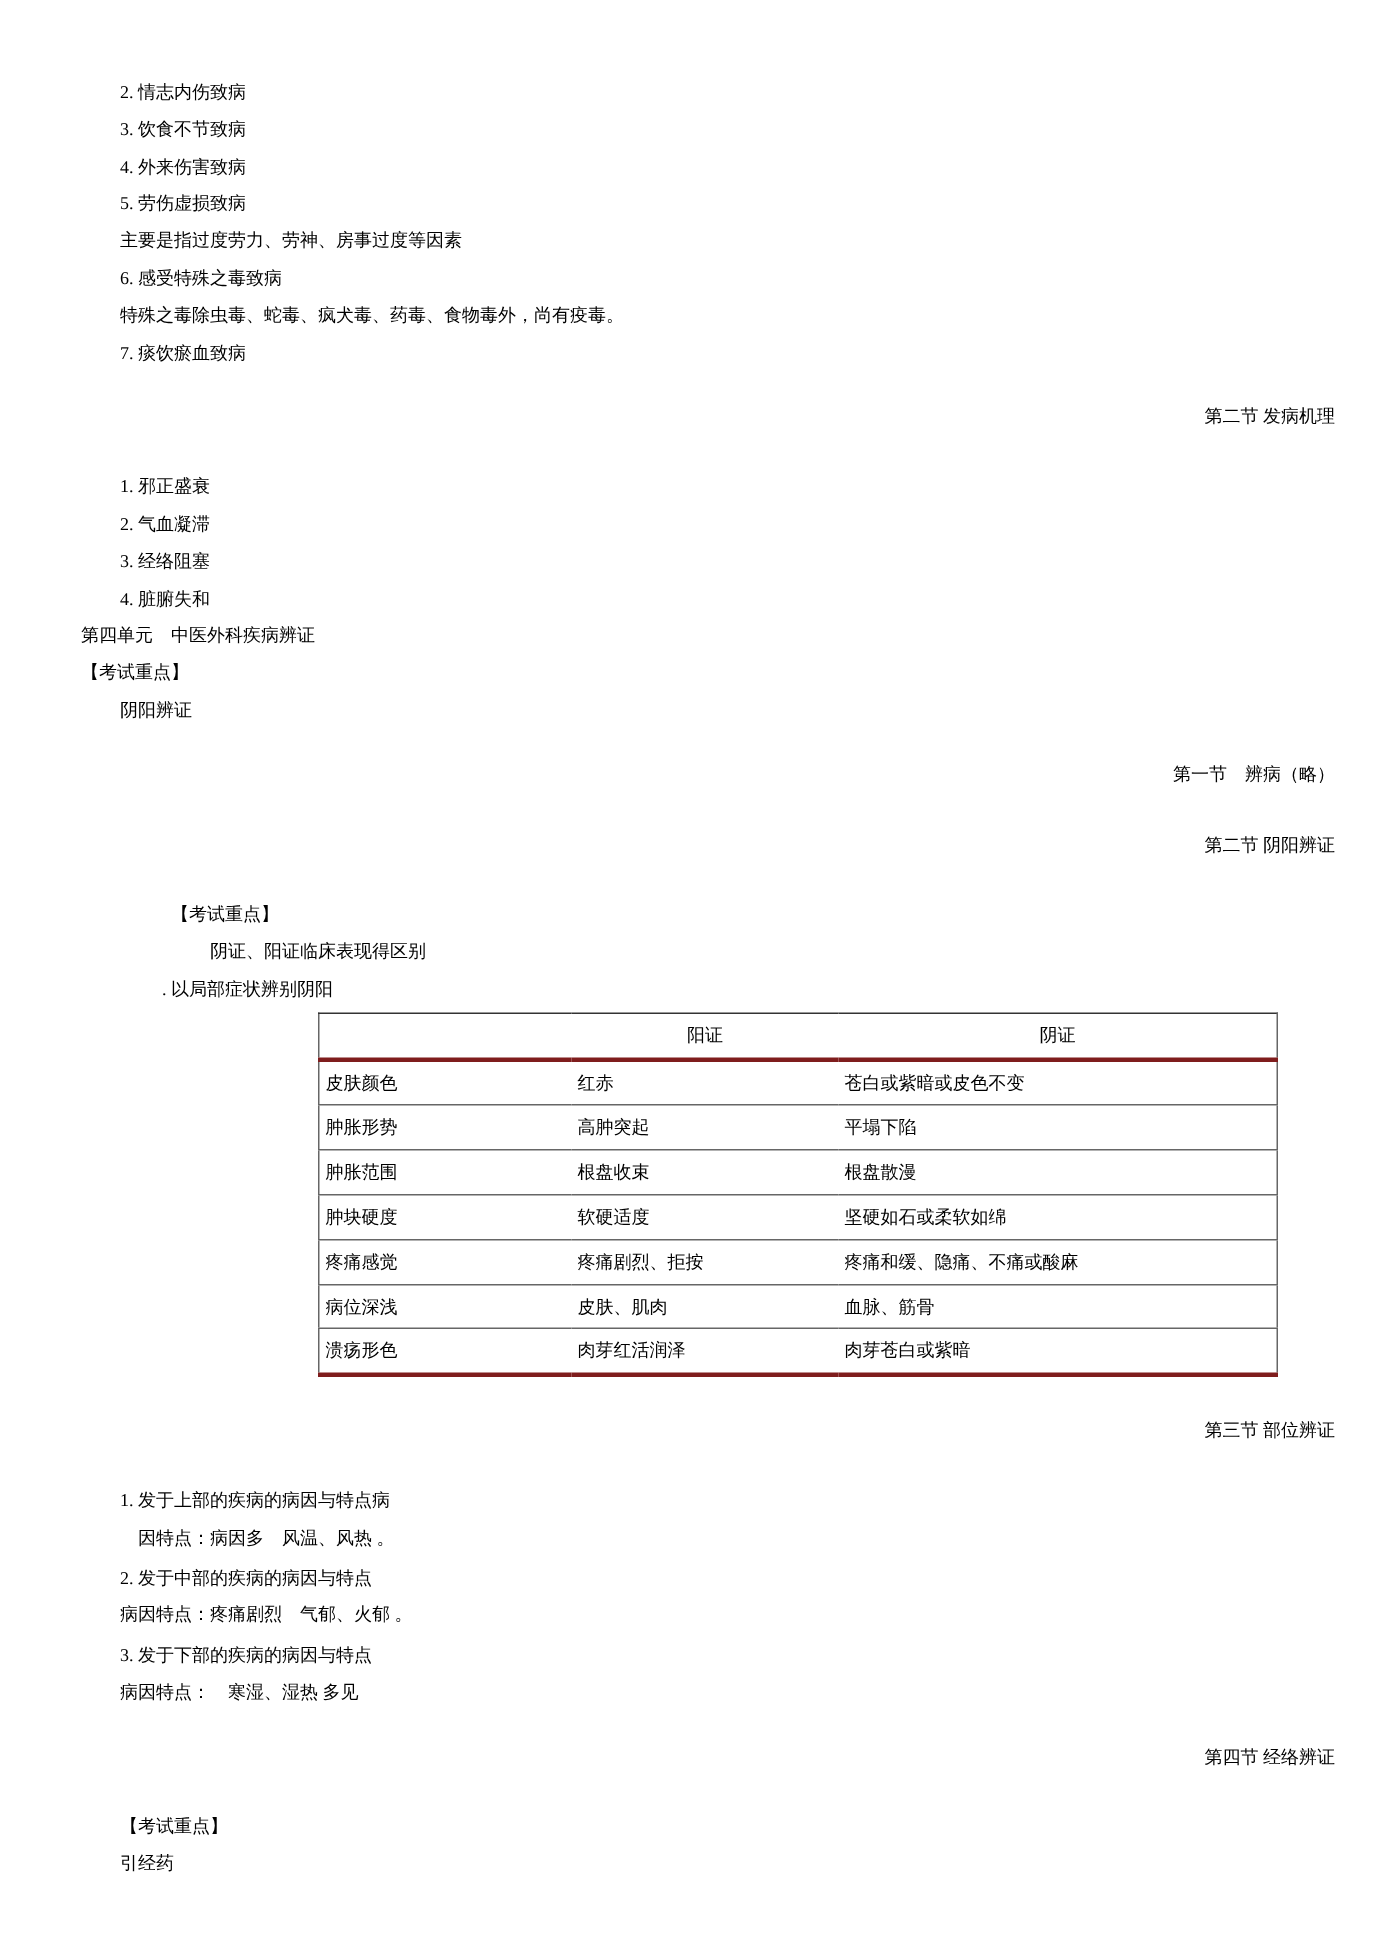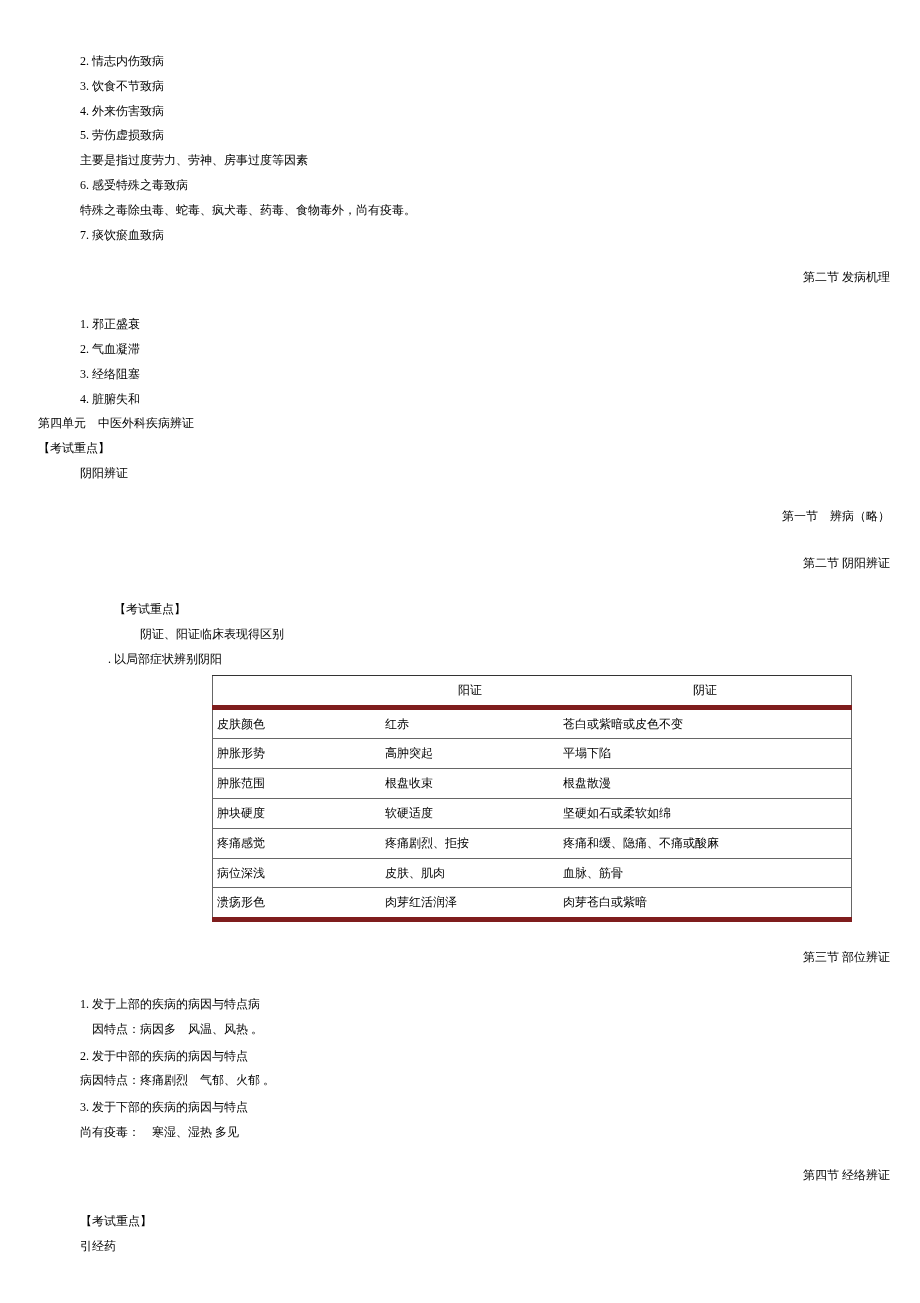--- a/index.html
+++ b/index.html
@@ -7,21 +7,21 @@
     font-size: 12px;
     color: #000;
     background: #fff;
     margin: 0;
     padding: 50px 30px 50px 30px;
     width: 920px;
     box-sizing: border-box;
     line-height: 1.9;
   }
   .indent1 { margin-left: 50px; }
-  .indent0 { margin-left: 8px; }
+  .indent0 { margin-left: 24px; }
   .indent2 { margin-left: 84px; }
   .section-title {
     text-align: right;
     margin: 24px 0 24px 0;
   }
   .gap { margin-top: 20px; }
   .block { margin-bottom: 2px; }
   table {
     border-collapse: collapse;
     width: 640px;
@@ -35,21 +35,21 @@
     font-weight: normal;
     font-size: 12px;
     vertical-align: middle;
   }
   table th {
     text-align: center;
   }
   table tr {
     border-bottom: 0.5px solid #666;
   }
-  table tr:last-child { border-bottom: 5px solid #7f1d1d; }
+  table tr:last-child { border-bottom: 3px solid #7f1d1d; }
   table { border-top: 1px solid #333; border-bottom: 1px solid #333; border-left: 1px solid #666; border-right: 1px solid #666;}
   .col1 { width: 160px; }
   .col2 { width: 170px; }
   .col3 { width: auto; }
 </style>
 </head>
 <body>
 
 <div class="indent1 block">2. 情志内伤致病</div>
 <div class="indent1 block">3. 饮食不节致病</div>
@@ -125,18 +125,18 @@
     </tbody>
 </table>
 
 <div class="section-title">第三节  部位辨证</div>
 
 <div class="indent1 block gap">1. 发于上部的疾病的病因与特点病</div>
 <div class="indent1 block"> 因特点：病因多 风温、风热 。</div>
 <div class="indent1 block" style="margin-top:4px;">2. 发于中部的疾病的病因与特点</div>
 <div class="indent1 block">病因特点：疼痛剧烈 气郁、火郁 。</div>
 <div class="indent1 block" style="margin-top:4px;">3. 发于下部的疾病的病因与特点</div>
-<div class="indent1 block">尚有疫毒： 寒湿、湿热  多见</div>
+<div class="indent1 block">病因特点： 寒湿、湿热  多见</div>
 
 <div class="section-title gap">第四节  经络辨证</div>
 
 <div class="indent1 block gap">【考试重点】</div>
 <div class="indent1 block">引经药</div>
 
 </body></html>

